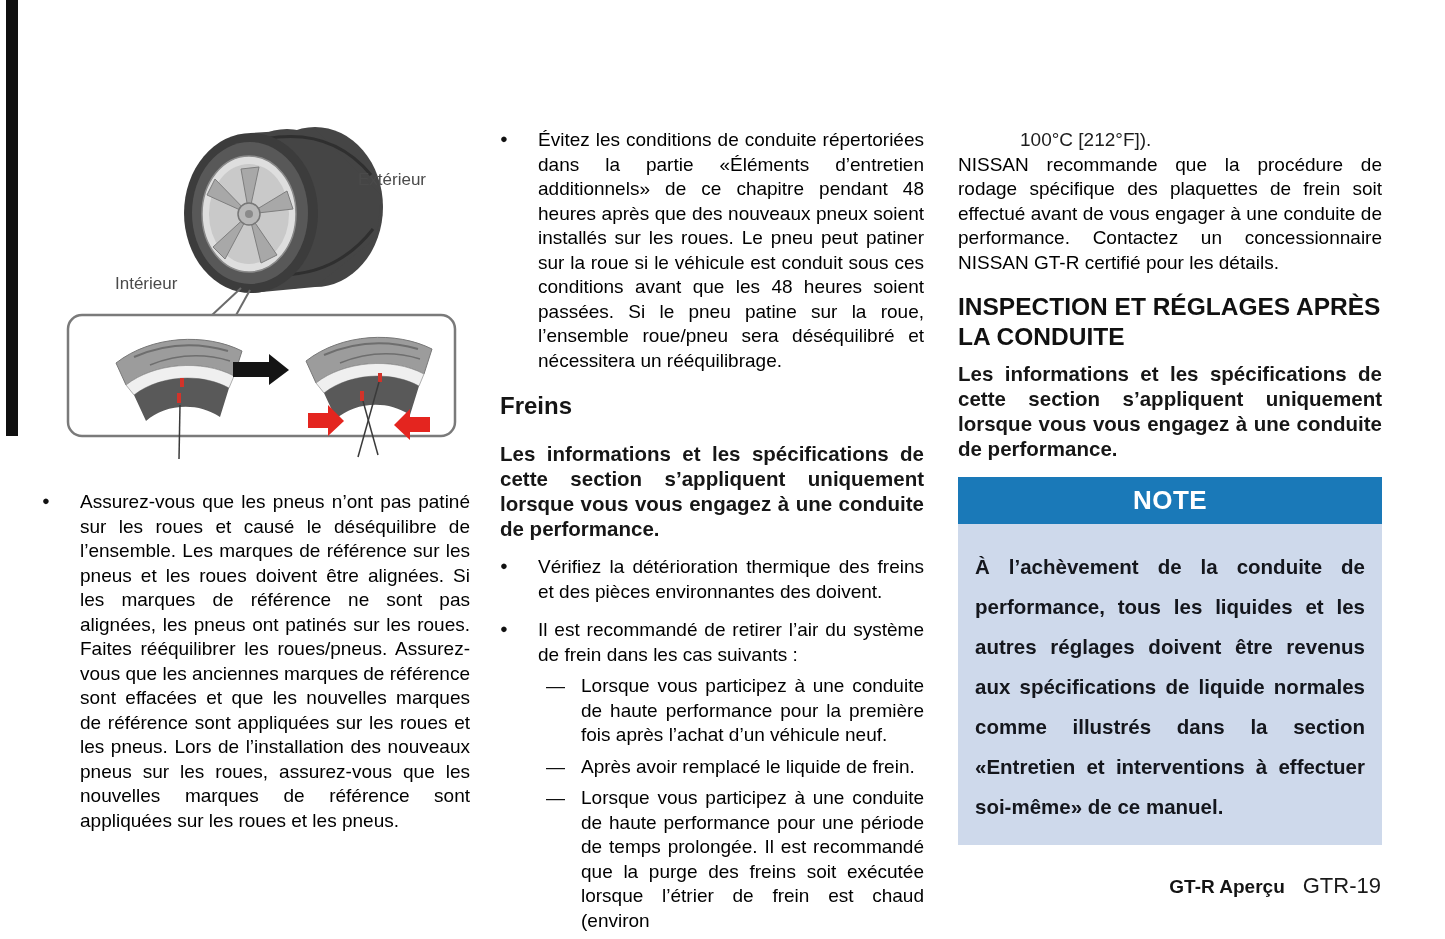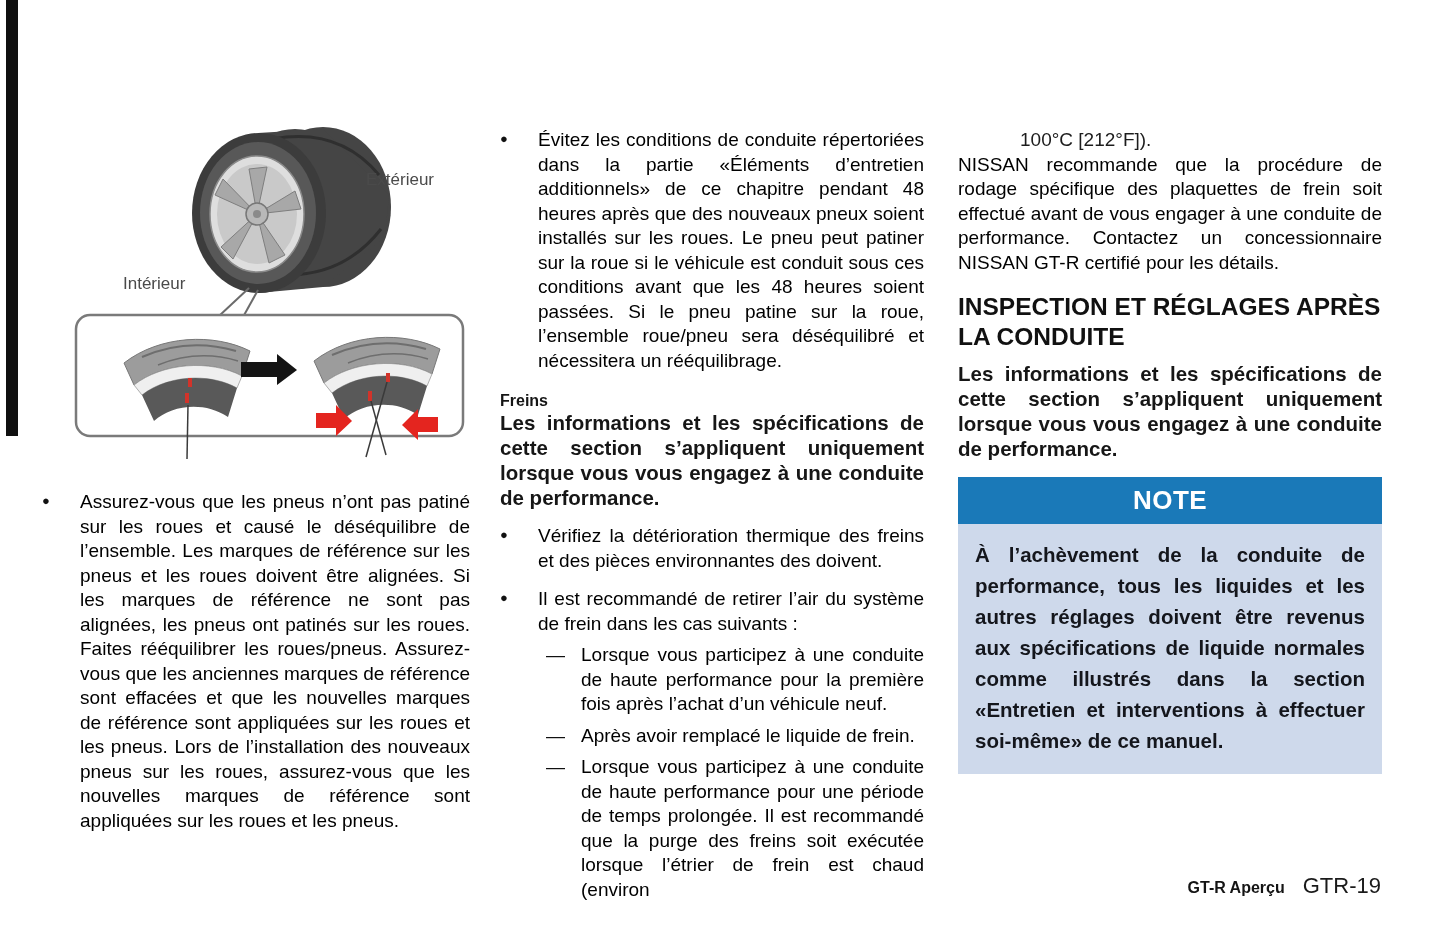--- a/index.html
+++ b/index.html
@@ -20,39 +20,39 @@
   .bullet { display:flex; margin-top:14px; }
   .bullet:first-child { margin-top:0; }
   .bullet .dot { flex:0 0 38px; font-size:13px; padding-top:3px; color:#111; }
   .bullet .b-text { flex:1; }
 
   .subs { margin-left:8px; margin-top:7px; }
   .dash { display:flex; margin-top:7px; }
   .dash .dsh { flex:0 0 35px; color:#111; }
   .dash .d-text { flex:1; }
 
-  .h-freins { font-size:16px; font-weight:bold; margin-top:19px; margin-bottom:0; color:#151515; }
+  .h-freins { font-size:24px; font-weight:bold; margin-top:19px; margin-bottom:21px; color:#151515; }
   .intro { font-size:20.5px; line-height:25px; font-weight:bold; text-align:justify; color:#161616; }
   .col-middle .intro { margin-bottom:3px; }
 
   .continuation { font-size:19px; line-height:24.5px; padding-left:62px; }
   .h-rodage { font-size:20.5px; line-height:26px; font-weight:bold; margin-top:13px; margin-bottom:7px; color:#151515; }
   .h-inspection { font-size:24.5px; line-height:30px; font-weight:bold; margin-top:17px; margin-bottom:9px; color:#111; }
 
   .note-box { margin-top:16px; }
   .note-header { height:47px; background:#1a79b8; display:flex; align-items:center; justify-content:center; }
   .note-title { color:#ffffff; font-size:26px; font-weight:bold; letter-spacing:0.5px; }
   .note-body { background:#ced9eb; padding:15px 17px 18px 17px; }
-  .note-text { font-size:20.5px; line-height:31px; font-weight:bold; text-align:justify; color:#14161c; }
+  .note-text { font-size:20.5px; line-height:40px; font-weight:bold; text-align:justify; color:#14161c;margin-top:8px; }
 
   .footer { position:absolute; top:873px; right:64px; display:flex; align-items:baseline; gap:18px; }
-  .footer .sec { font-size:16px; font-weight:bold; color:#141414; }
+  .footer .sec { font-size:19px; font-weight:bold; color:#141414; }
   .footer .pg  { font-size:22px; color:#1a1a1a; }
 
-  .figure { position:absolute; left:73px; top:125px; width:400px; height:348px; }
+  .figure { position:absolute; left:65px; top:125px; width:400px; height:348px; }
   .figure svg { width:100%; height:100%; }
   .fig-label { font-size:17px; fill:#4a4a4a; }
 </style>
 </head>
 <body>
 
 <div class="page">
 
   <div class="section-tab"></div>
 

